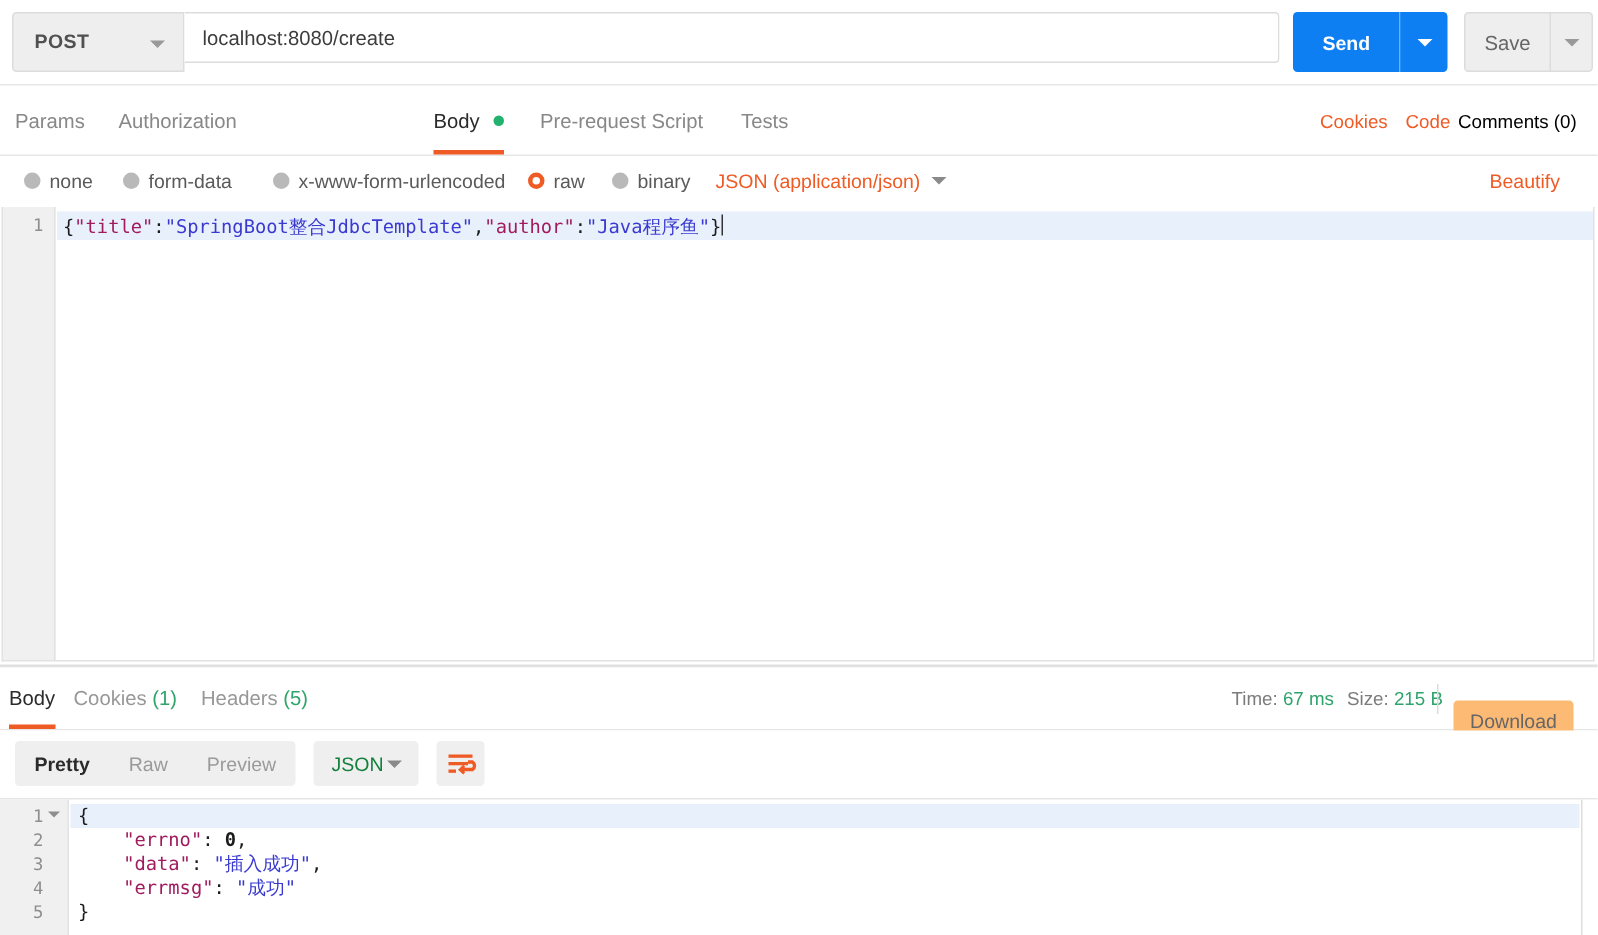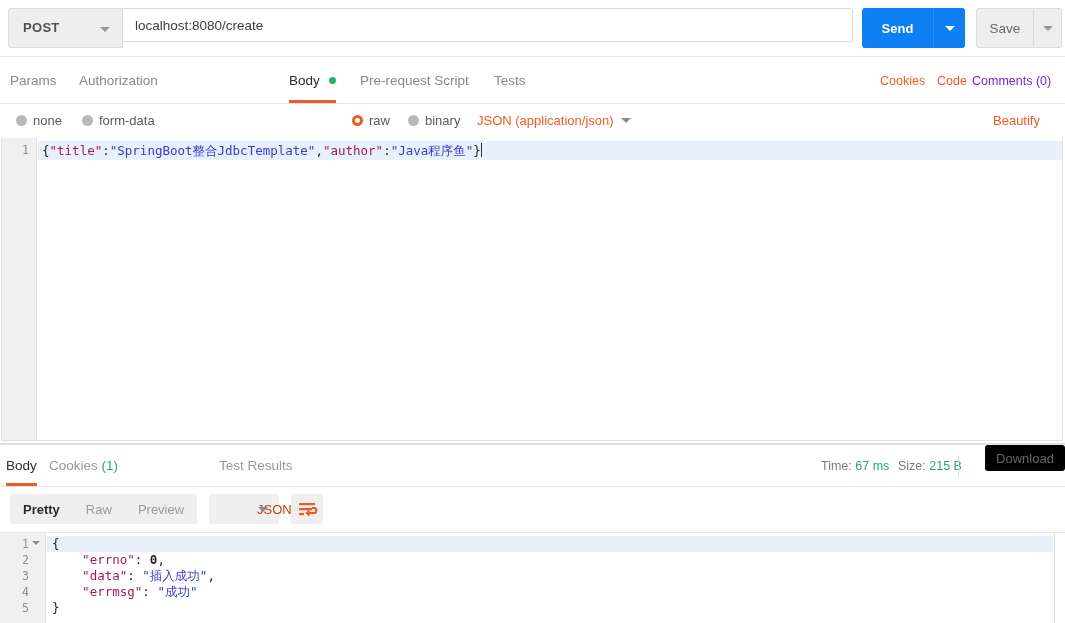--- a/index.html
+++ b/index.html
@@ -159,21 +159,21 @@
   }
   .rt-link {
     position: absolute;
     top: 0; height: 46px;
     line-height: 48px;
     font-size: 12.5px;
     color: #ef5b25;
     cursor: pointer;
     white-space: nowrap;
   }
-  .rt-link.muted { color: #6d28d9; cursor: default; }
+  .rt-link.muted { color: #000000; cursor: default; }
 
   
   .bodytype-row {
     position: absolute;
     left: 0; top: 104px;
     width: 1065px; height: 33px; text-align: right;
   }
   .radio-item {
     position: absolute;
     top: 6px; height: 22px;
@@ -316,30 +316,29 @@
   }
   .status-meta .val { color: #30a46c; }
   .meta-sep {
     position: absolute;
     top: 11px;
     width: 1px; height: 20px;
     background: #dcdcdc;
   }
   .download-btn {
     position: absolute;
-    top: 0; left: 969px;
+    top: 22px; left: 969px;
     width: 80px; height: 26px;
-    background: #000000;
+    background: #fdba74;
     border: none;
     border-radius: 3px;
     color: #666666;
     font-family: "Liberation Sans", sans-serif;
     font-size: 13px;
     cursor: pointer;
-    margin-left: 16px;
   }
 
   
   .resp-toolbar {
     position: absolute;
     left: 0; top: 487px;
     width: 1065px; height: 45px;
     background: #ffffff;
   }
   .seg-group {
@@ -366,22 +365,21 @@
     width: 70px; height: 30px;
     background: #efefef;
     border-radius: 3px;
     cursor: pointer;
   }
   .json-group-label {
     position: absolute;
     left: 12px; top: 0;
     line-height: 31px;
     font-size: 13px;
-    color: #c2410c;
-    margin-left: 36px;
+    color: #15803d;
   }
   .json-group-caret {
     position: absolute;
     right: 11px; top: 13px;
     border-top-color: #8a8a8a;
   }
   .wrap-btn {
     position: absolute;
     left: 291px; top: 7px;
     width: 32px; height: 30px;
@@ -493,20 +491,23 @@
   <div class="rt-link muted" style="left:972px">Comments (0)</div>
 </div>
 
 <div class="bodytype-row">
   <div class="radio-item" style="left:16px">
     <span class="radio-circle"></span><span>none</span>
   </div>
   <div class="radio-item" style="left:82px">
     <span class="radio-circle"></span><span>form-data</span>
   </div>
+  <div class="radio-item" style="left:182px">
+    <span class="radio-circle"></span><span>x-www-form-urlencoded</span>
+  </div>
   <div class="radio-item selected" style="left:352px">
     <span class="radio-circle"></span><span>raw</span>
   </div>
   <div class="radio-item" style="left:408px">
     <span class="radio-circle"></span><span>binary</span>
   </div>
   <div class="json-type" style="left:477px">JSON (application/json)</div>
   <span class="caret json-caret" style="left:621px"></span>
   <div class="beautify" style="left:993px">Beautify</div>
 </div>
@@ -522,22 +523,23 @@
 <div class="resp-divider"></div>
 
 <div class="resp-tabs">
   <div class="rtab active" style="left:6px">
     <span>Body</span>
   </div>
   <div class="rtab" style="left:49px">
     <span>Cookies</span>
     <span class="count" style="color:#30a46c">(1)</span>
   </div>
-  <div class="rtab" style="left:219px">
-    <span>Test Results</span>
+  <div class="rtab" style="left:134px">
+    <span>Headers</span>
+    <span class="count" style="color:#30a46c">(5)</span>
   </div>
 
   <div class="status-meta" style="left:821px">
     <span>Time:</span>
     <span class="val">67 ms</span>
   </div>
   <div class="status-meta" style="left:898px">
     <span>Size:</span>
     <span class="val">215 B</span>
   </div>

